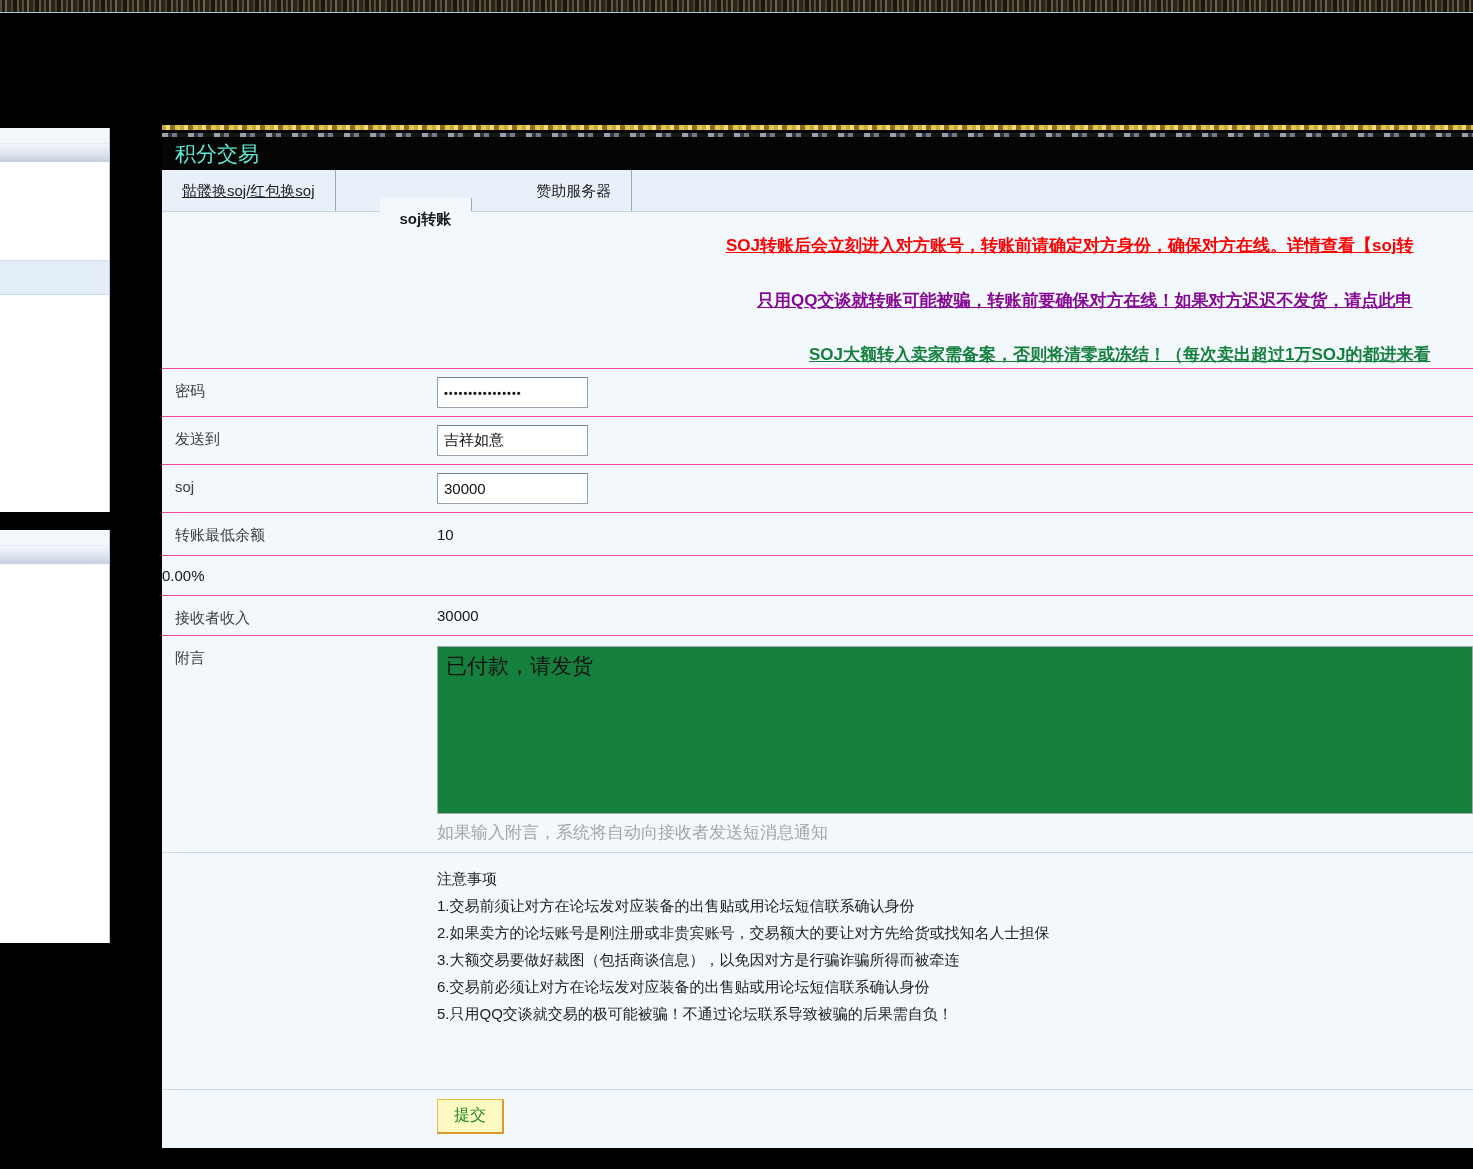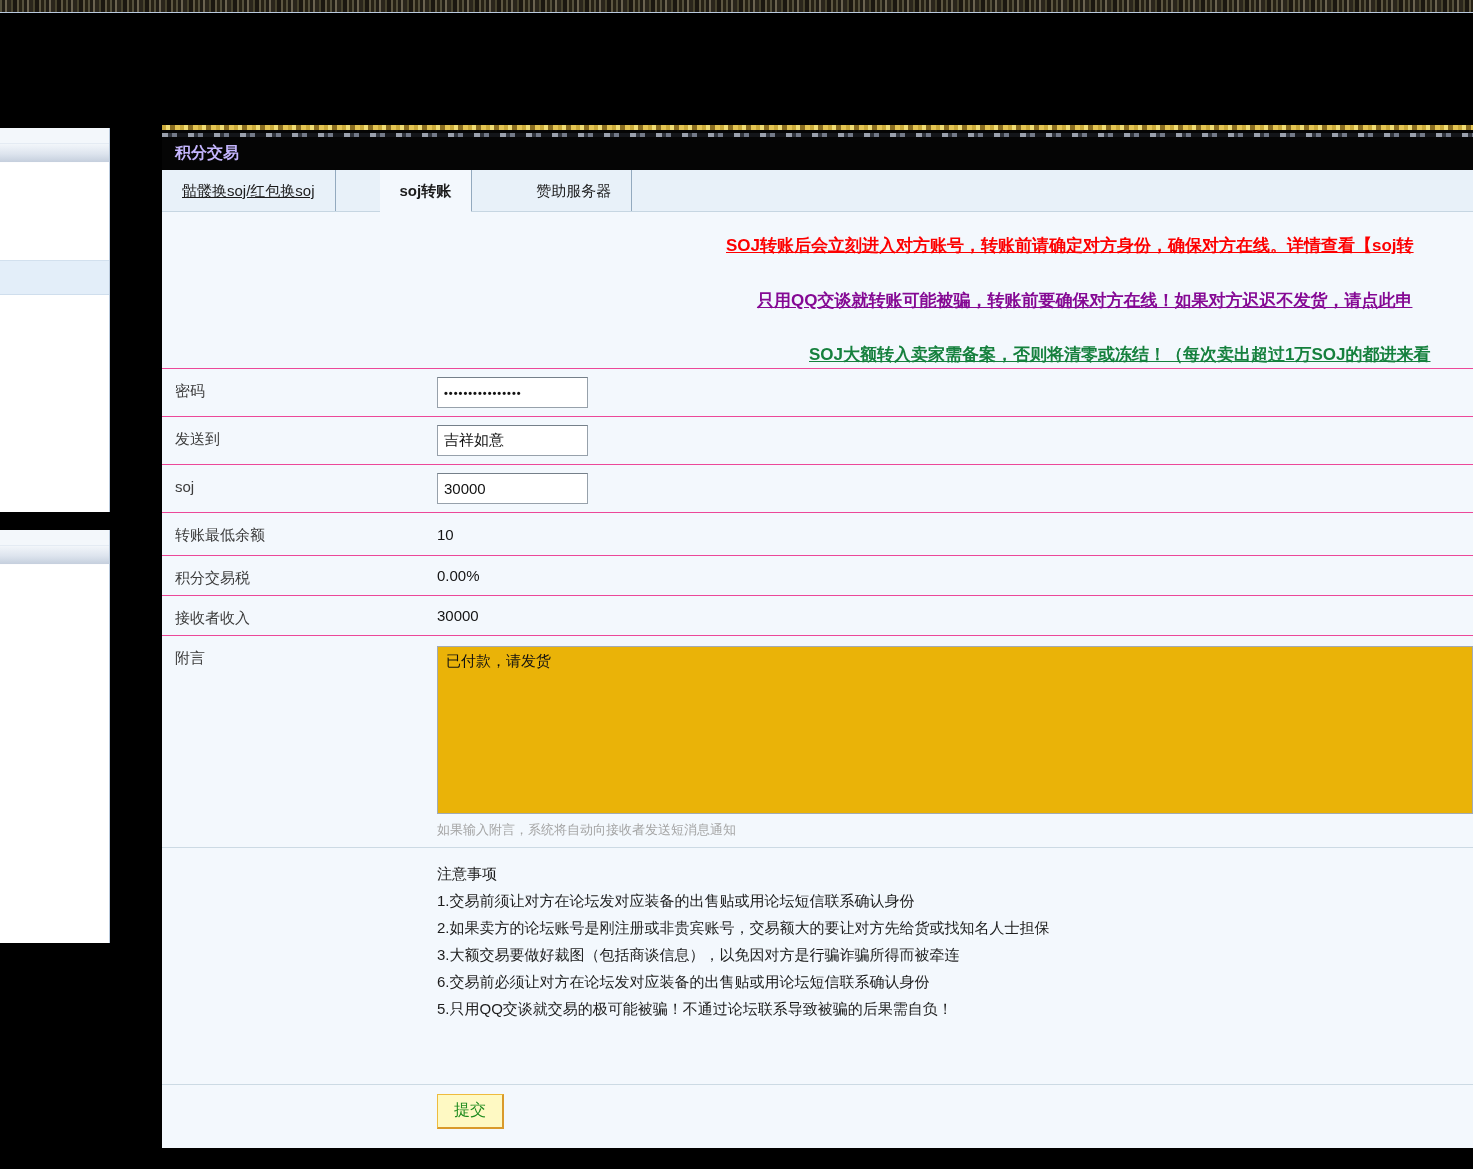--- a/index.html
+++ b/index.html
@@ -32,53 +32,53 @@
            background:#f3f8fd; overflow:hidden; }
   .deco-gold { height:5px;
     background:repeating-linear-gradient(90deg,
       #c9a93a 0 4px, #f0dc74 4px 8px, #8a6d1f 8px 13px, #e3c452 13px 18px); }
   .deco-dark { height:3px; background:#050505; }
   .deco-silver { height:4px; background:#0a0a0c;
     background-image:repeating-linear-gradient(90deg,
       #9aa0ac 0 6px, #30343c 6px 10px, #737a88 10px 15px, #14161a 15px 26px); }
   .title-bar { height:33px; background:#050505; padding-left:13px;
                display:flex; align-items:center; }
-  .title-bar .title { color:#c4b5fd; font-size:16px; font-weight:bold; }
+  .title-bar .title { color:#5eead4; font-size:21px; font-weight:normal; }
 
   .tab-bar { height:42px; background:#e8f1f9; border-bottom:1px solid #c6d6e2;
              display:flex; align-items:stretch;gap:44px; }
   .tab { padding:0 20px; line-height:41px; font-size:15px; color:#1c1c1c;
          border-right:1px solid #93aabf; cursor:pointer; white-space:nowrap; }
   .tab.link { text-decoration:underline; }
   .tab.active { background:#f3f8fd; font-weight:bold; margin-bottom:-1px;
-                border-bottom:1px solid #f3f8fd; }
+                border-bottom:1px solid #f3f8fd;margin-top:28px; }
 
   .content { position:relative; }
   .warn { font-size:17px; font-weight:bold; text-decoration:underline;
           white-space:nowrap; line-height:22px; }
   .warn.red    { color:#fd0000; margin:23px 0 0 564px; }
   .warn.purple { color:#850994; margin:33px 0 0 595px; }
   .warn.green  { color:#15803d; margin:32px 0 2px 647px; }
 
   .row { display:flex; border-top:1px solid #ec4899; }
   .row .lbl { width:275px; padding:13px 0 0 13px; color:#3c3c3c; font-size:15px;
               flex:none; }
   .row .val { flex:1; color:#141414; font-size:15px; }
   .ti { background:#fff; border:1px solid #97a1ab; border-top-color:#75808a;
         height:31px; width:151px; padding:2px 6px; font-size:15px;
         font-family:"Liberation Sans","DejaVu Sans",sans-serif; color:#111; }
   .ti.pw { font-size:11px; letter-spacing:1px; font-weight:bold; }
   .r-input .val { padding:8px 0; }
   .r-static .val { padding:13px 0 12px; }
   .r-static2 .val { padding:11px 0; }
-  .note-ta { display:block; background:#eab308; border:1px solid #a2abb4;
+  .note-ta { display:block; background:#15803d; border:1px solid #a2abb4;
              width:1036px; height:168px; margin:10px 0 7px; padding:5px 8px;
-             font-size:15px; color:#111; resize:none;
+             font-size:21px; color:#111; resize:none;
              font-family:"Liberation Sans","DejaVu Sans",sans-serif; }
-  .note-hint { color:#a5a5a5; font-size:13px; padding-bottom:8px; }
+  .note-hint { color:#a5a5a5; font-size:17px; padding-bottom:8px; }
 
   .notice { padding:12px 0 62px 275px; border-top:1px solid #ccdae4; }
   .notice div { font-size:15px; line-height:27px; color:#1d1d1d; }
 
   .submit-row { border-top:1px solid #ccdae4; padding:9px 0 0 275px; }
   .submit-btn { background:#fef9c3; border:1px solid #eebc3e;
                 border-bottom:2px solid #d99a2b; border-right:2px solid #d99a2b;
                 color:#1d8a1d; font-size:16px; padding:5px 16px 6px; cursor:pointer;
                 font-family:"Liberation Sans","DejaVu Sans",sans-serif; }
 </style>
@@ -141,21 +141,20 @@
         <input class="ti" type="text" value="30000" style="">
       </div>
     </div>
 
     <div class="row r-static">
       <div class="lbl">转账最低余额</div>
       <div class="val">10</div>
     </div>
 
     <div class="row r-static2">
-      <div class="lbl">积分交易税</div>
       <div class="val">0.00%</div>
     </div>
 
     <div class="row r-static2">
       <div class="lbl">接收者收入</div>
       <div class="val">
         <span>30000</span>
       </div>
     </div>
 

